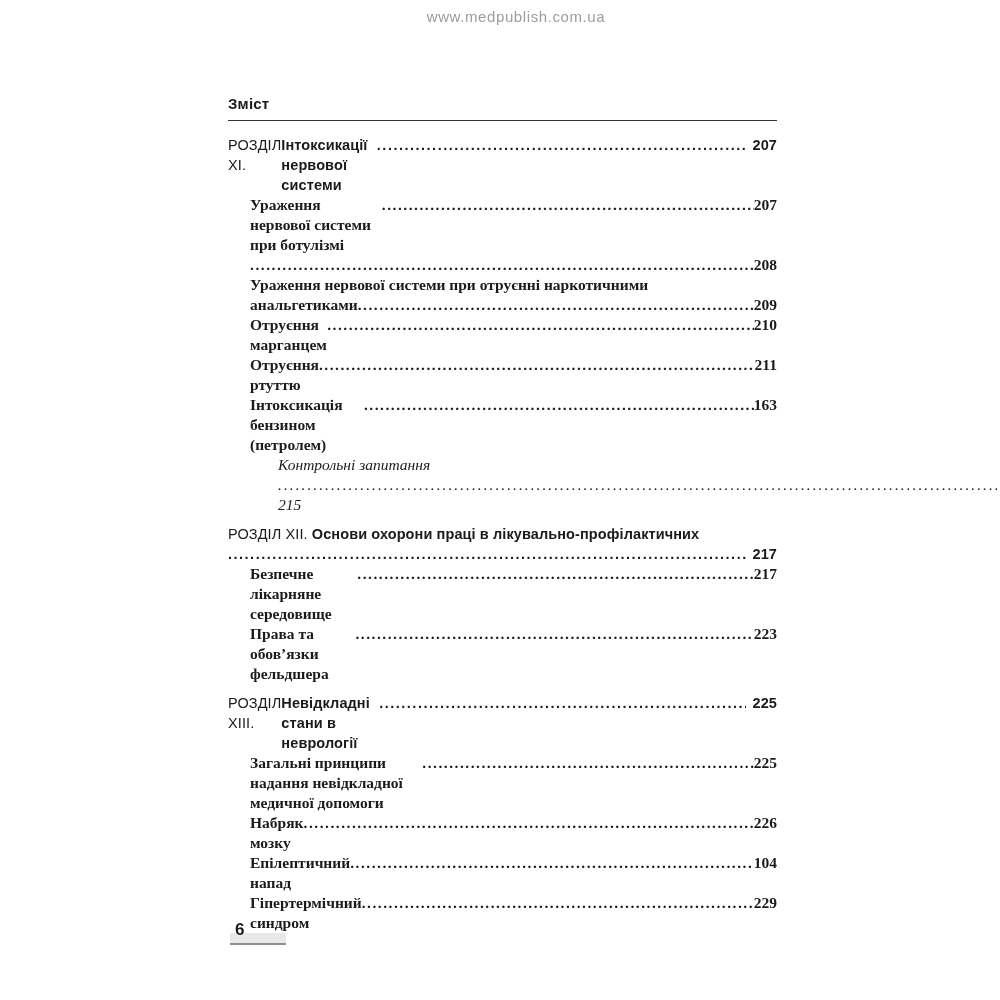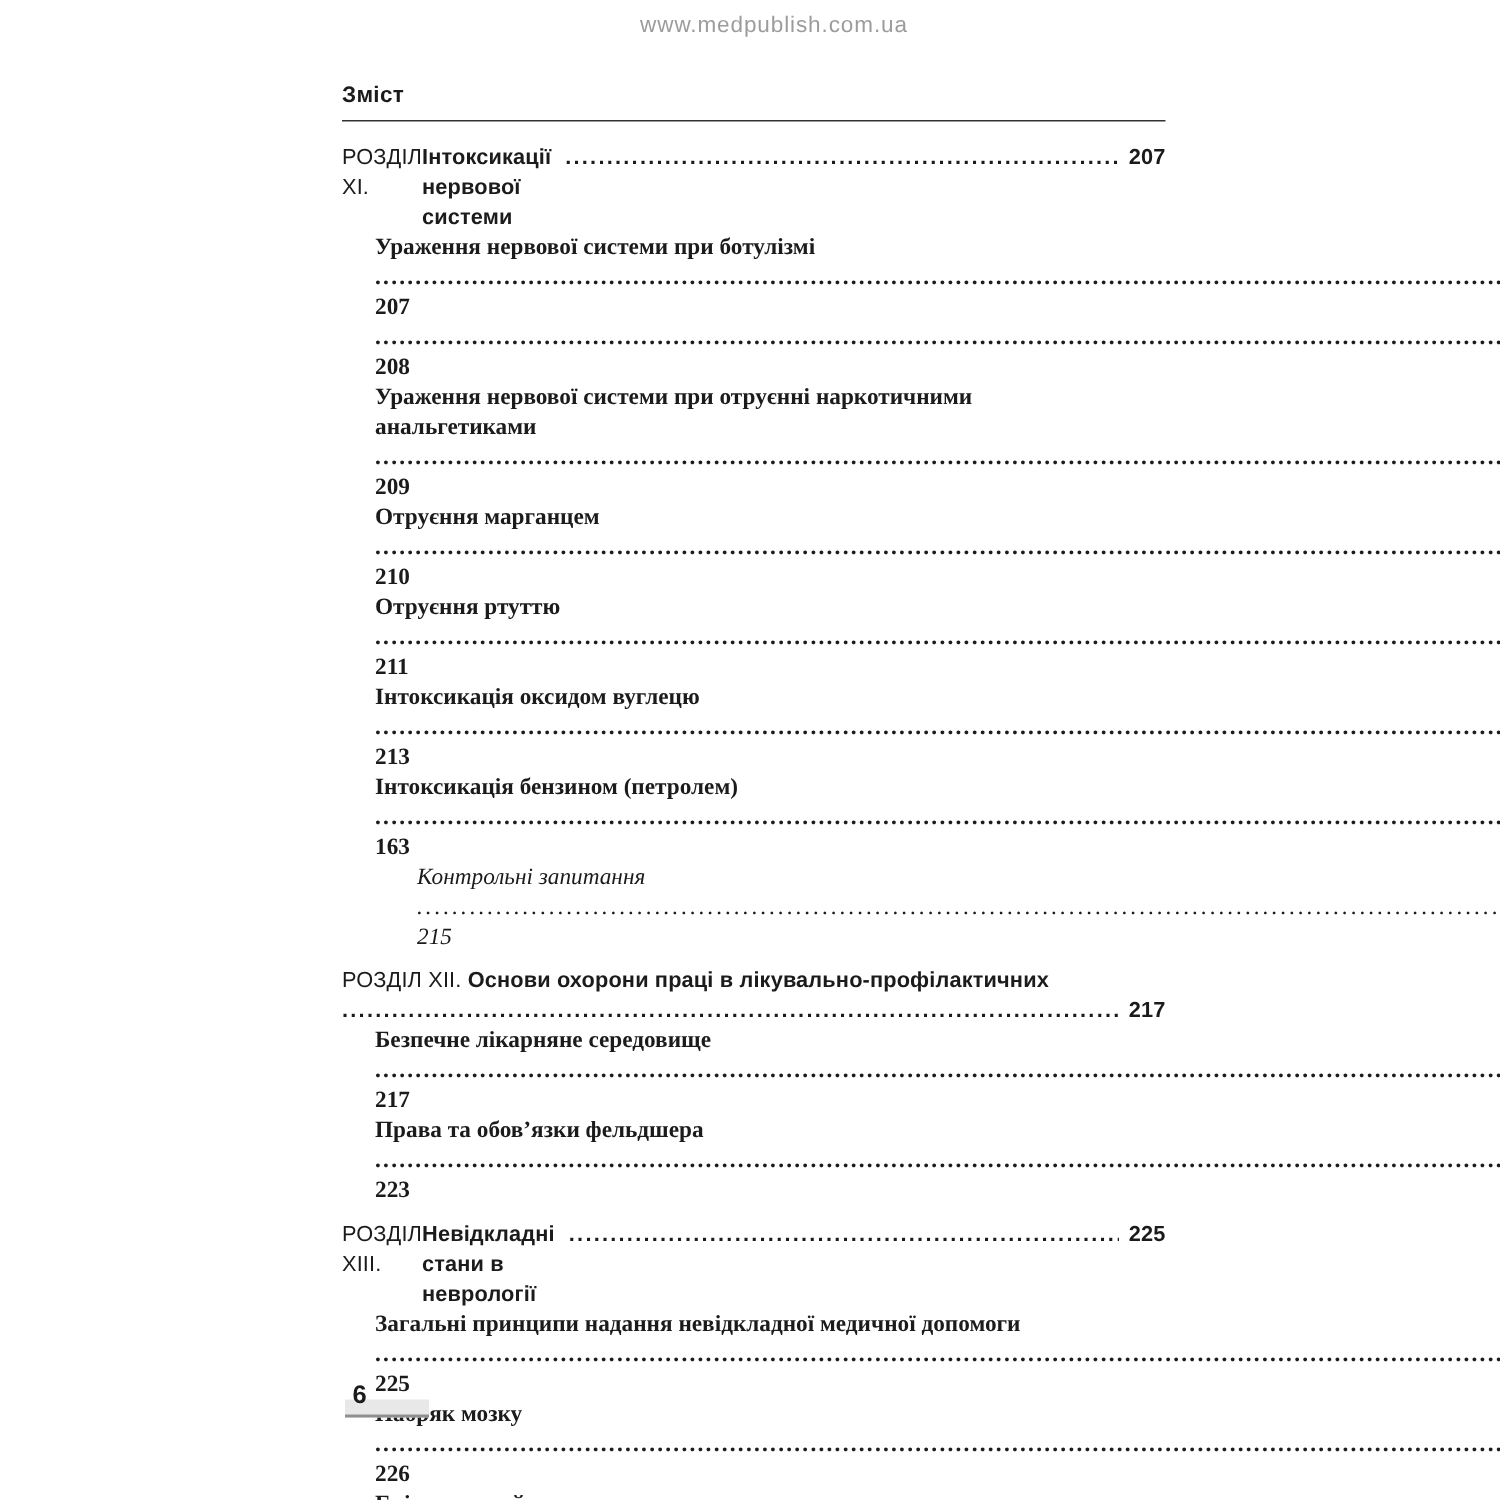--- a/index.html
+++ b/index.html
@@ -18,29 +18,30 @@
     color: #9c9c9c; font-size: 15px; letter-spacing: 0.6px; margin-left: 16px;
   }
 
   .content { position: absolute; left: 228px; top: 55px; width: 549px; }
 
   .toc-header {
     font-size: 15px; font-weight: bold;
     padding-bottom: 8px;
     border-bottom: 1.6px solid #333333;
     letter-spacing: 0.2px;
+    margin-top: 40px;
   }
 
   .toc-list { margin-top: 14px; }
 
   .entry.gap { margin-top: 9px; }
   .line { display: flex; align-items: baseline; line-height: 20px; }
   .line span { white-space: pre-wrap; }
 
-  .ind1 .line { padding-left: 22px; flex-direction: column; }
+  .ind1 .line { padding-left: 22px; }
   .ind2 .line { padding-left: 50px; flex-direction: column; }
 
   .chapter, .section {
     font-family: "Liberation Sans", sans-serif;
     font-size: 14.5px; font-weight: bold;
     letter-spacing: 0.1px;
   }
   .chapter .s-reg { font-weight: normal; }
 
   .sub {
@@ -134,27 +135,20 @@
         </div>
         <div class="entry sub ind1">
           <div class="line">
             <span class="s-reg">Отруєння ртуттю</span>
             <span class="dots"></span>
             <span class="page-no">211</span>
           </div>
         </div>
         <div class="entry sub ind1">
           <div class="line">
-            <span class="s-reg">Інтоксикація оксидом вуглецю</span>
-            <span class="dots"></span>
-            <span class="page-no">213</span>
-          </div>
-        </div>
-        <div class="entry sub ind1">
-          <div class="line">
             <span class="s-reg">Інтоксикація бензином (петролем)</span>
             <span class="dots"></span>
             <span class="page-no">163</span>
           </div>
         </div>
         <div class="entry note ind2">
           <div class="line">
             <span class="s-it">Контрольні запитання</span>
             <span class="dots"></span>
             <span class="page-no">215</span>

